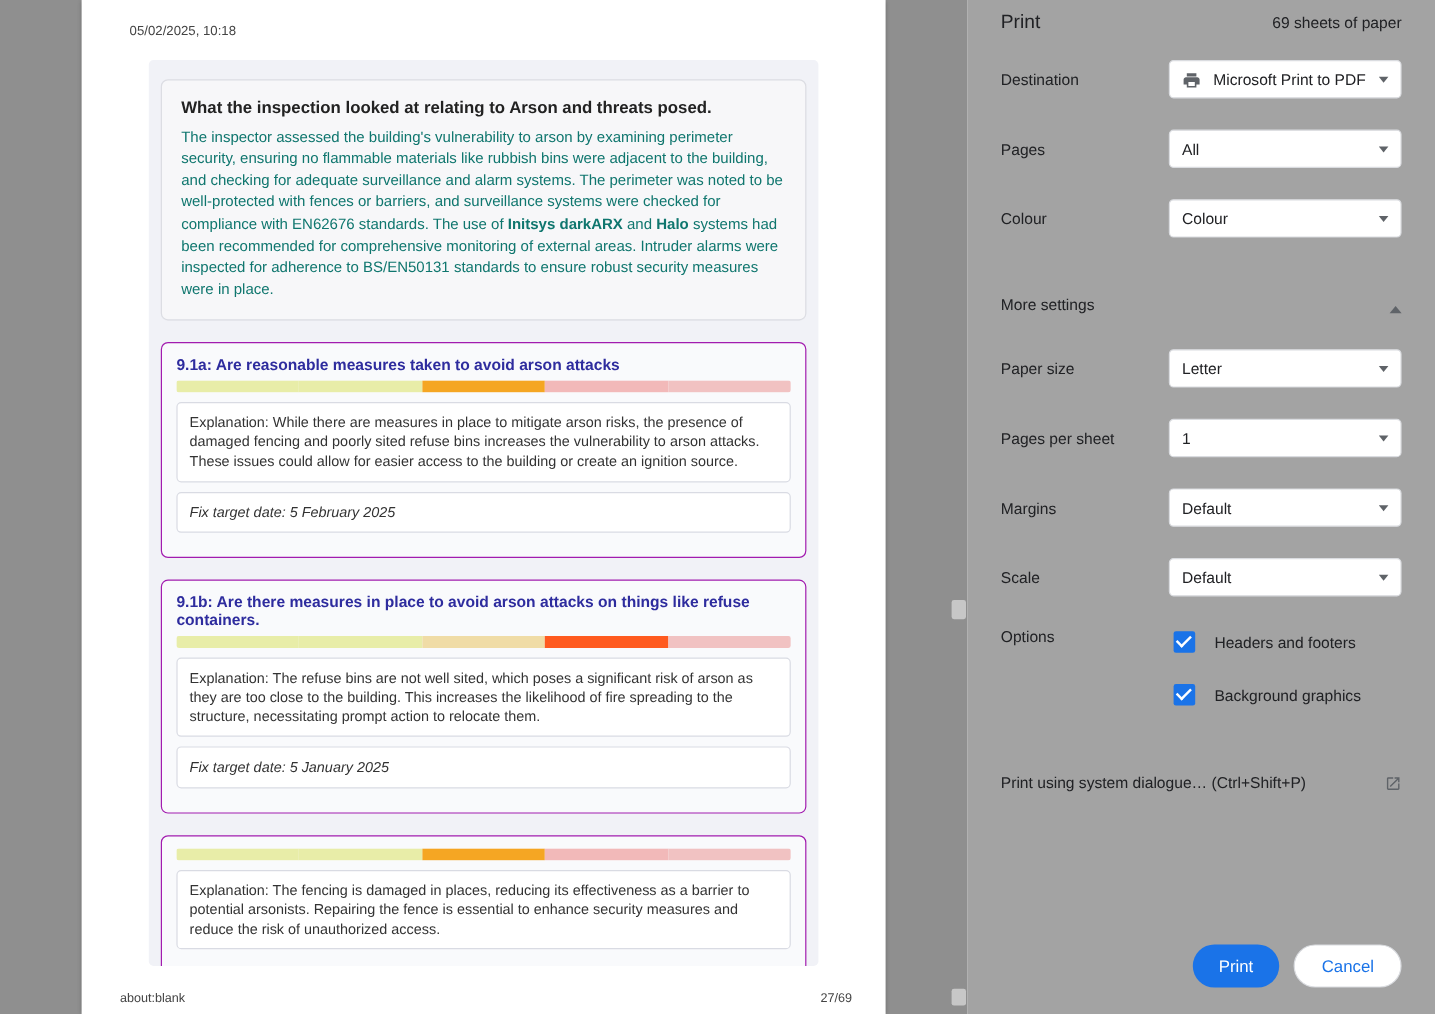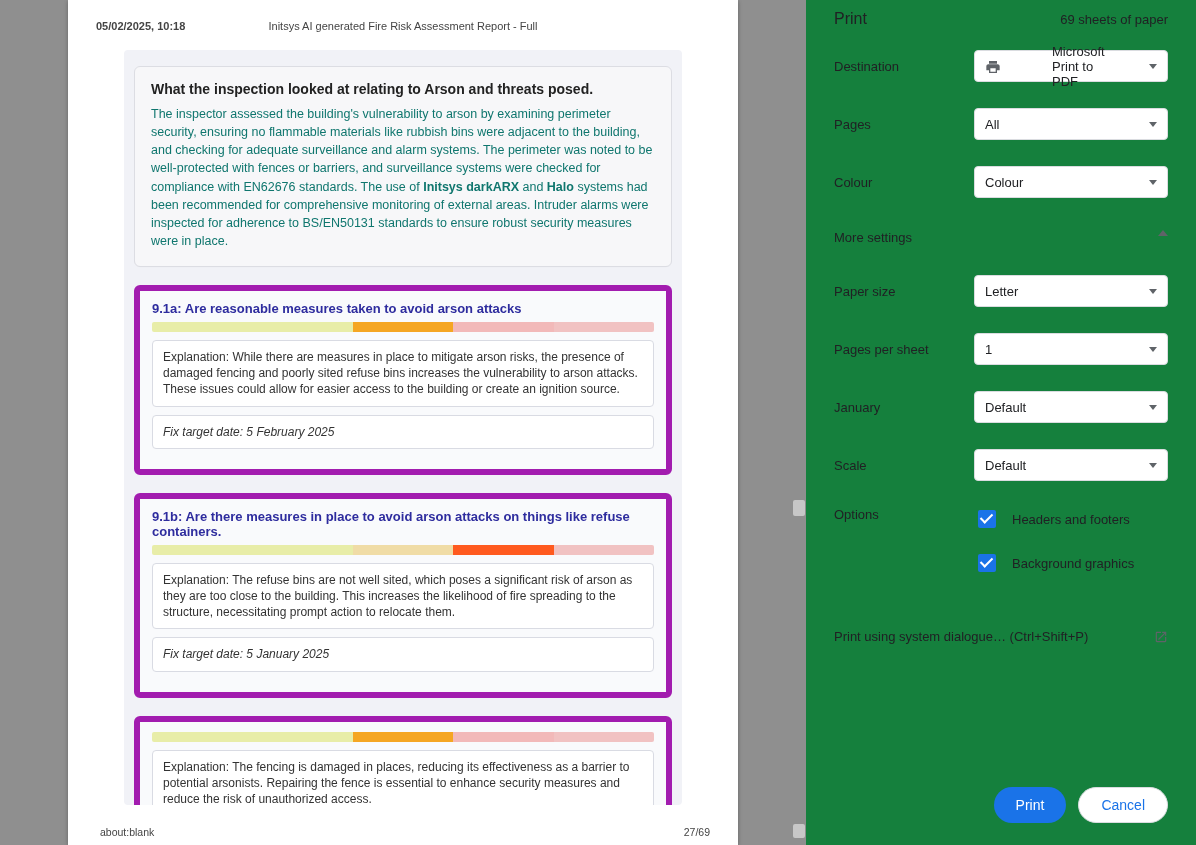--- a/index.html
+++ b/index.html
@@ -28,21 +28,21 @@
     box-shadow: 0 1px 4px rgba(0,0,0,0.3);
     position: relative;
     overflow: hidden;
   }
   .page-header-line {
     position: absolute;
     top: 20px;
     font-size: 11px;
     color: #444;
   }
-  .page-header-left { left: 28px; font-weight: bold; }
+  .page-header-left { left: 40px; }
   .page-header-center { left: 0; right: 0; text-align: center; }
   .page-footer-line { position: absolute; bottom: 7px; font-size: 10.5px; color: #444; }
   .page-footer-left { left: 32px; }
   .page-footer-right { right: 28px; }
   .page-content {
     position: absolute;
     top: 50px;
     left: 56px;
     right: 56px;
     bottom: 40px;
@@ -67,21 +67,21 @@
   }
   .intro-body {
     font-size: 12.5px;
     line-height: 1.45;
     color: #0f766e;
   }
   .intro-body .bold-run { font-weight: 700; }
   .q-card {
     margin: 18px 10px 0 10px;
     background: #f9fafc;
-    border: 6px solid #a21caf;
+    border: 1px solid #a21caf;
     border-radius: 6px;
     padding: 10px 12px 12px 12px;
   }
   .q-title {
     font-size: 13px;
     font-weight: 600;
     color: #2e2c9e;
     margin-bottom: 6px;
   }
   .risk-bar {
@@ -106,21 +106,21 @@
     padding: 8px 10px;
     font-size: 12px;
     color: #333;
     line-height: 1.35;
     margin-bottom: 8px;
   }
   .sub-box.italic { font-style: italic; }
   .right-panel {
     flex: 1;
     height: 845px;
-    background: #15803d;
+    background: #a3a3a3;
     padding: 10px 28px 22px 28px;
     display: flex;
     flex-direction: column;
     font-size: 13px;
     color: #202124;
     position: relative;
   }
   .panel-header {
     display: flex;
     justify-content: space-between;
@@ -142,42 +142,41 @@
     border: 1px solid #dadce0;
     border-radius: 4px;
     background: #fff;
     display: flex;
     align-items: center;
     padding: 0 10px;
     font-size: 13px;
     color: #202124;
     position: relative;
     cursor: pointer;
-    gap: 41px;
   }
   .select .caret {
     margin-left: auto;
     width: 0; height: 0;
     border-left: 4px solid transparent;
     border-right: 4px solid transparent;
     border-top: 5px solid #5f6368;
   }
   .select .printer-icon {
     width: 16px; height: 14px;
     margin-right: 10px;
     position: relative;
   }
   .select .printer-icon svg { display: block; }
   .more-settings {
     display: flex;
     justify-content: space-between;
-    align-items: flex-start;
+    align-items: flex-end;
     font-size: 13px;
     color: #202124;
-    margin: 6px 0 30px 0;
+    margin: 22px 0 30px 0;
     cursor: pointer;
   }
   .chev-up {
     width: 0; height: 0;
     border-left: 5px solid transparent;
     border-right: 5px solid transparent;
     border-bottom: 6px solid #5f6368;
   }
   .check-row {
     display: flex;
@@ -243,21 +242,20 @@
     background: #c7c7c7;
     border-radius: 2px;
   }
 </style>
 </head>
 <body>
 
 <div class="preview-area">
   <div class="page-wrapper">
     <div class="page-header-line page-header-left">05/02/2025, 10:18</div>
-    <div class="page-header-line page-header-center">Initsys AI generated Fire Risk Assessment Report - Full</div>
 
     <div class="page-content">
       <div class="intro-card">
         <div class="intro-title">What the inspection looked at relating to Arson and threats posed.</div>
         <div class="intro-body">
           <span>The inspector assessed the building's vulnerability to arson by examining perimeter security, ensuring no flammable materials like rubbish bins were adjacent to the building, and checking for adequate surveillance and alarm systems. The perimeter was noted to be well-protected with fences or barriers, and surveillance systems were checked for compliance with EN62676 standards. The use of </span><span class="bold-run">Initsys darkARX</span><span> and </span><span class="bold-run">Halo</span><span> systems had been recommended for comprehensive monitoring of external areas. Intruder alarms were inspected for adherence to BS/EN50131 standards to ensure robust security measures were in place.</span>
         </div>
       </div>
 
       <div class="q-card">
@@ -365,21 +363,21 @@
     <div class="label">Pages per sheet</div>
     <div class="control">
       <div class="select">
         <span>1</span>
         <span class="caret"></span>
       </div>
     </div>
   </div>
 
   <div class="row">
-    <div class="label">January</div>
+    <div class="label">Margins</div>
     <div class="control">
       <div class="select">
         <span>Default</span>
         <span class="caret"></span>
       </div>
     </div>
   </div>
 
   <div class="row">
     <div class="label">Scale</div>

